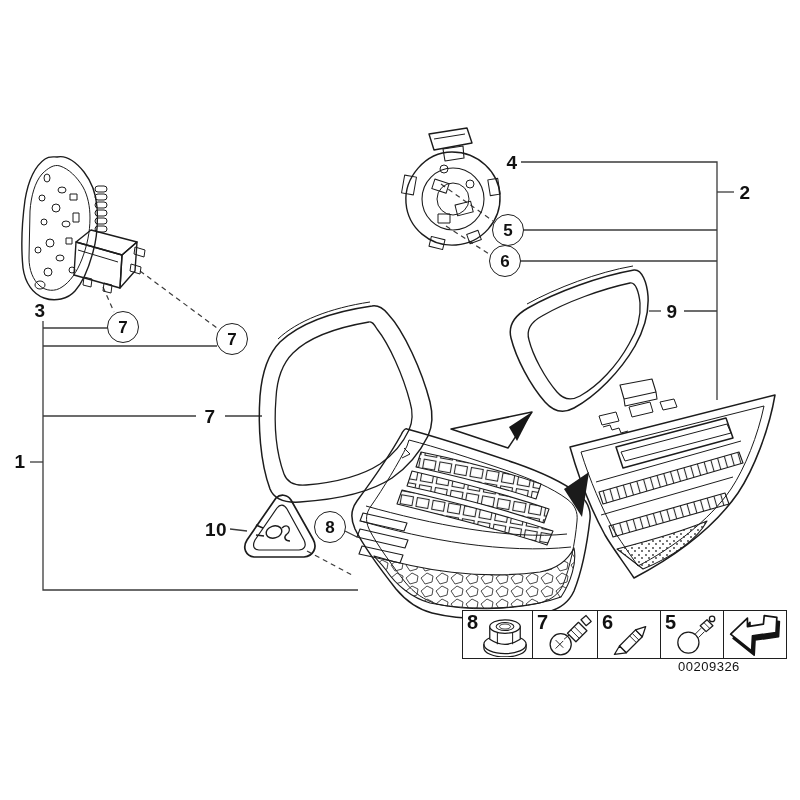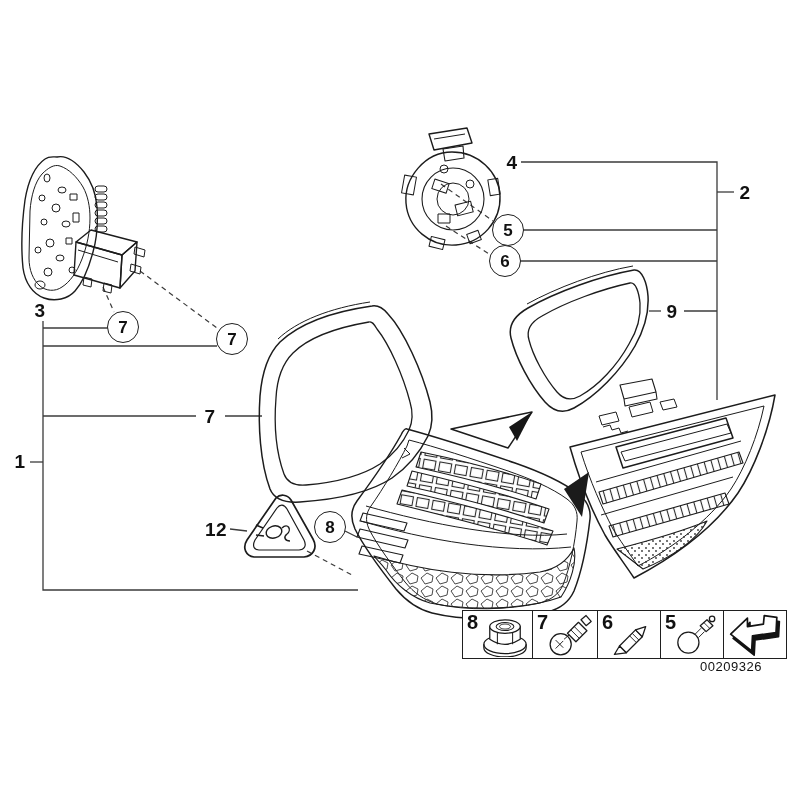--- a/index.html
+++ b/index.html
@@ -11,21 +11,21 @@
   .callout{position:absolute;width:30px;height:30px;border:1.8px solid #1f1f1f;border-radius:50%;
        background:#fff;display:flex;align-items:center;justify-content:center;
        font-weight:700;font-size:17px;line-height:1;transform:translate(-50%,-50%);}
   .legend{position:absolute;left:462px;top:610px;height:47px;display:flex;
        border:1.6px solid #1f1f1f;background:#fff;box-sizing:content-box;}
   .cell{position:relative;height:100%;border-right:1.6px solid #1f1f1f;box-sizing:border-box;}
   .cell:last-child{border-right:none;}
   .cell .num{position:absolute;top:1px;left:4px;font-weight:700;font-size:20px;line-height:1;}
   .cell svg{position:absolute;right:0;bottom:1px;}
   .cell.arrowcell svg{right:2px;bottom:2px;}
-  .pn{position:absolute;left:678px;top:659px;width:106px;text-align:center;
+  .pn{position:absolute;left:678px;top:659px;width:106px;text-align:left;
       font-size:13px;letter-spacing:.5px;color:#111;}
 </style>
 </head>
 <body>
 
 <div class="stage">
 
   <svg class="art" width="800" height="800" viewBox="0 0 800 800">
     <defs>
       <pattern id="ledcells" width="16" height="13" patternUnits="userSpaceOnUse" patternTransform="rotate(10)">
@@ -171,21 +171,21 @@
         <path d="M282,528 c6,-6 10,2 5,6 c-4,3 -2,7 3,7"></path>
       </g>
     </g>
   </svg>
 
   <div class="lbl" style="left:20px;top:461px">1</div>
   <div class="lbl" style="left:745px;top:192px">2</div>
   <div class="lbl" style="left:40px;top:310px">3</div>
   <div class="lbl" style="left:512px;top:162px">4</div>
   <div class="lbl" style="left:672px;top:311px">9</div>
-  <div class="lbl" style="left:216px;top:529px">12</div>
+  <div class="lbl" style="left:216px;top:529px">10</div>
   <div class="lbl" style="left:210px;top:416px">7</div>
 
   <div class="callout" style="left:123px;top:327px">7</div>
   <div class="callout" style="left:232px;top:339px">7</div>
   <div class="callout" style="left:508px;top:230px">5</div>
   <div class="callout" style="left:505px;top:261px">6</div>
   <div class="callout" style="left:330px;top:527px">8</div>
 
   <div class="legend">
 

